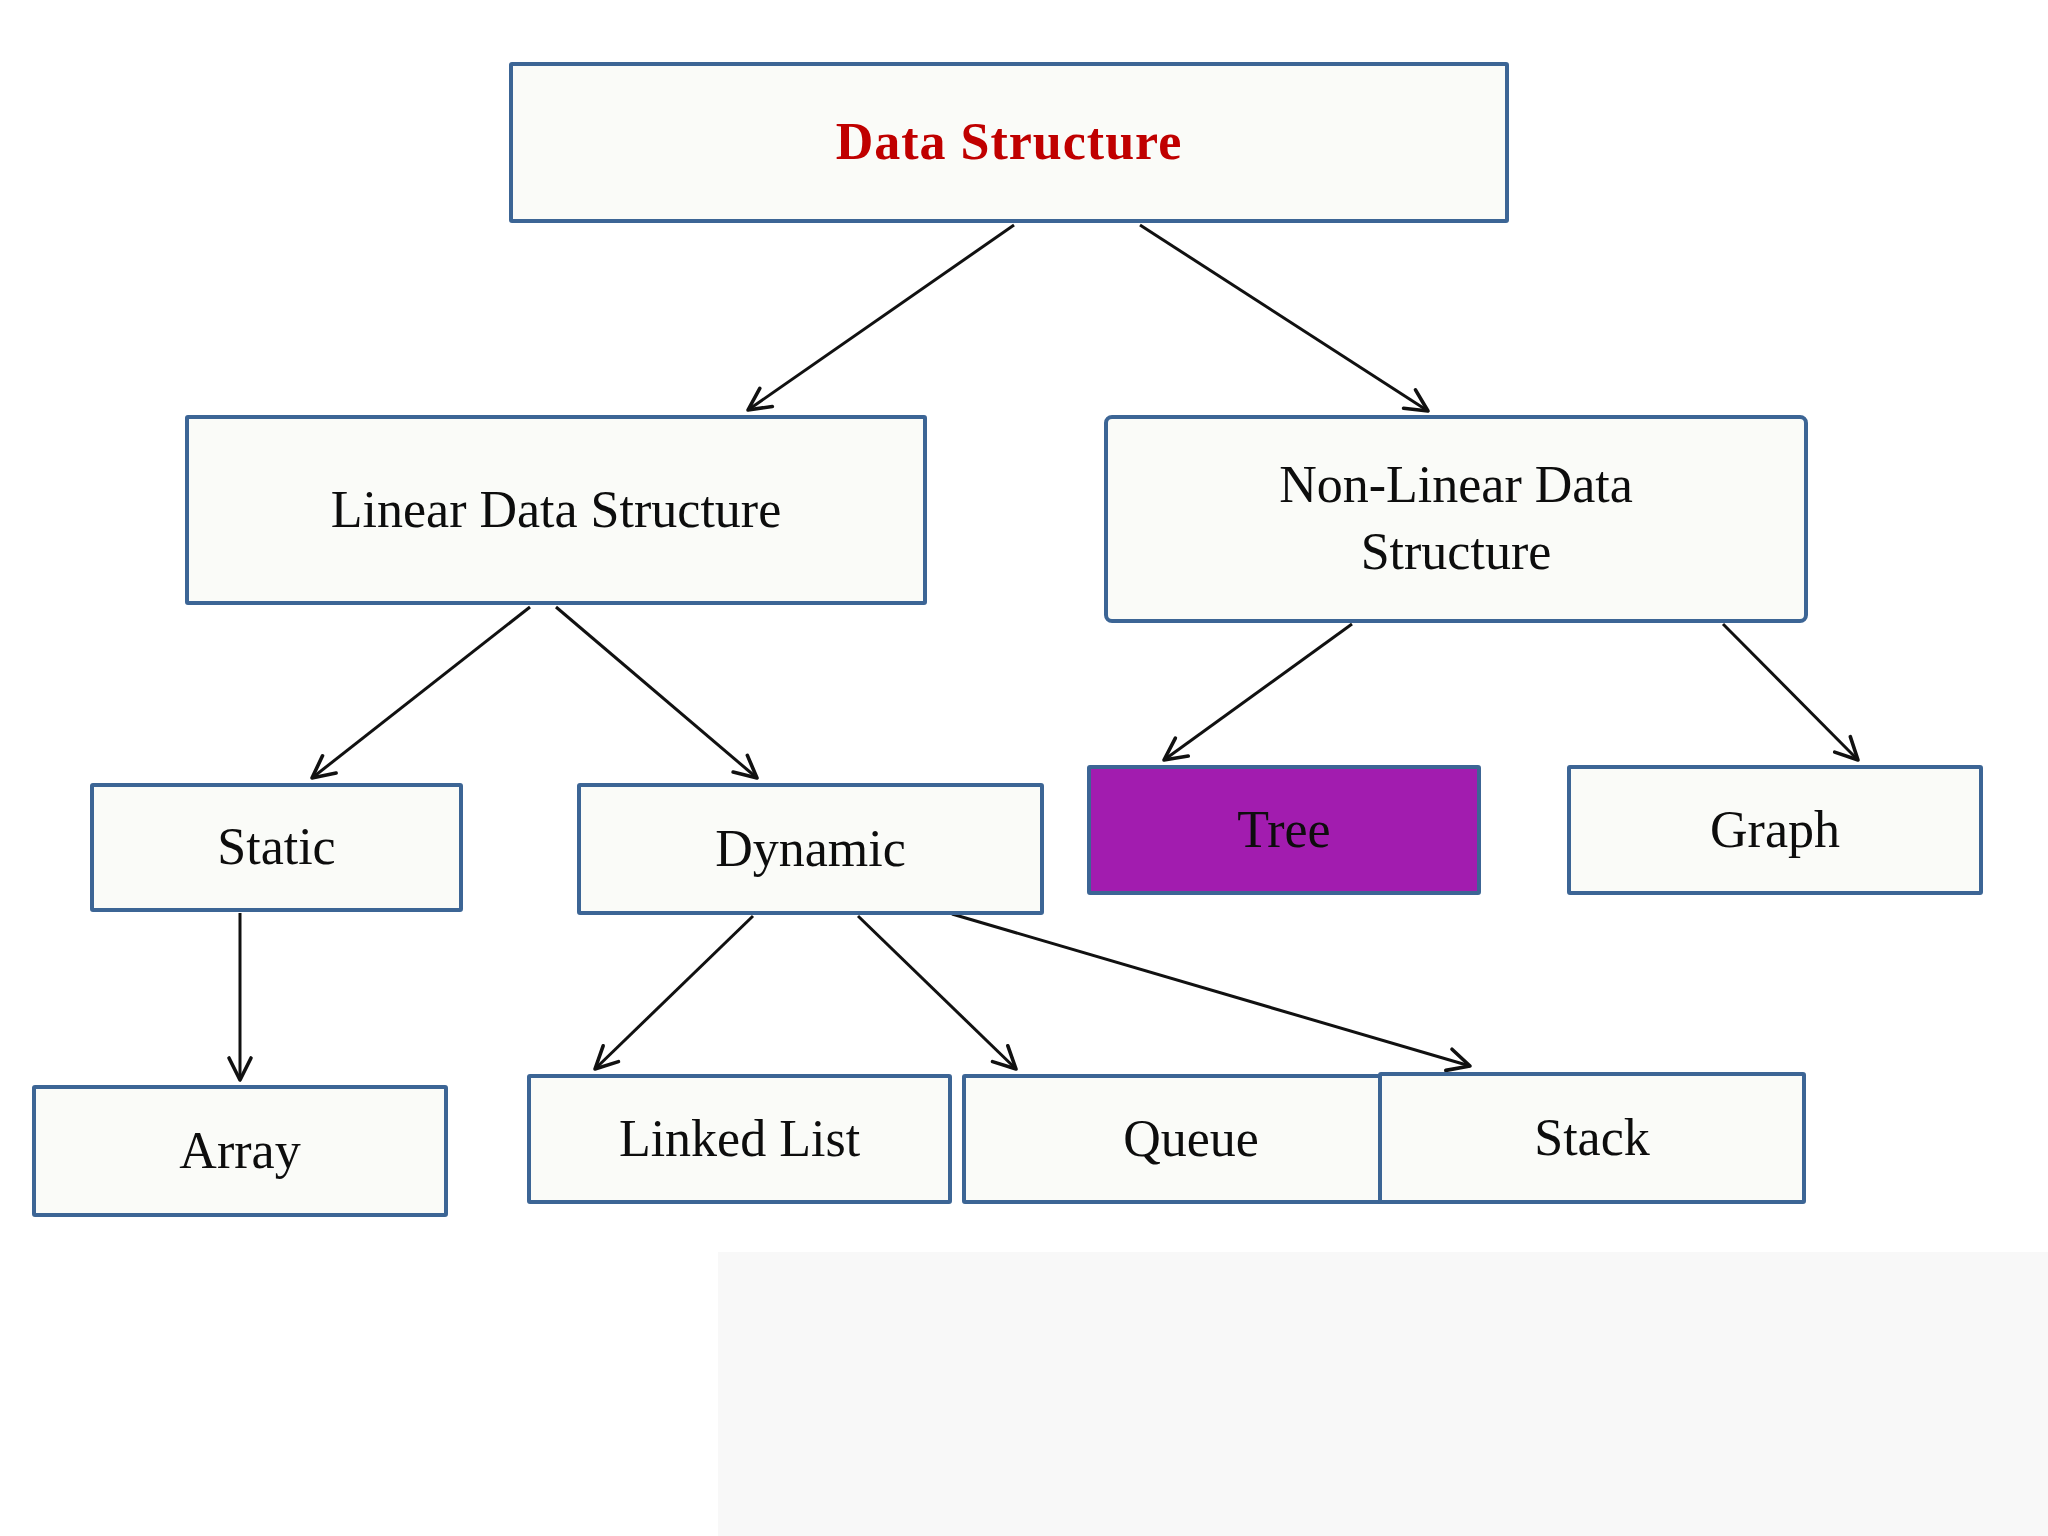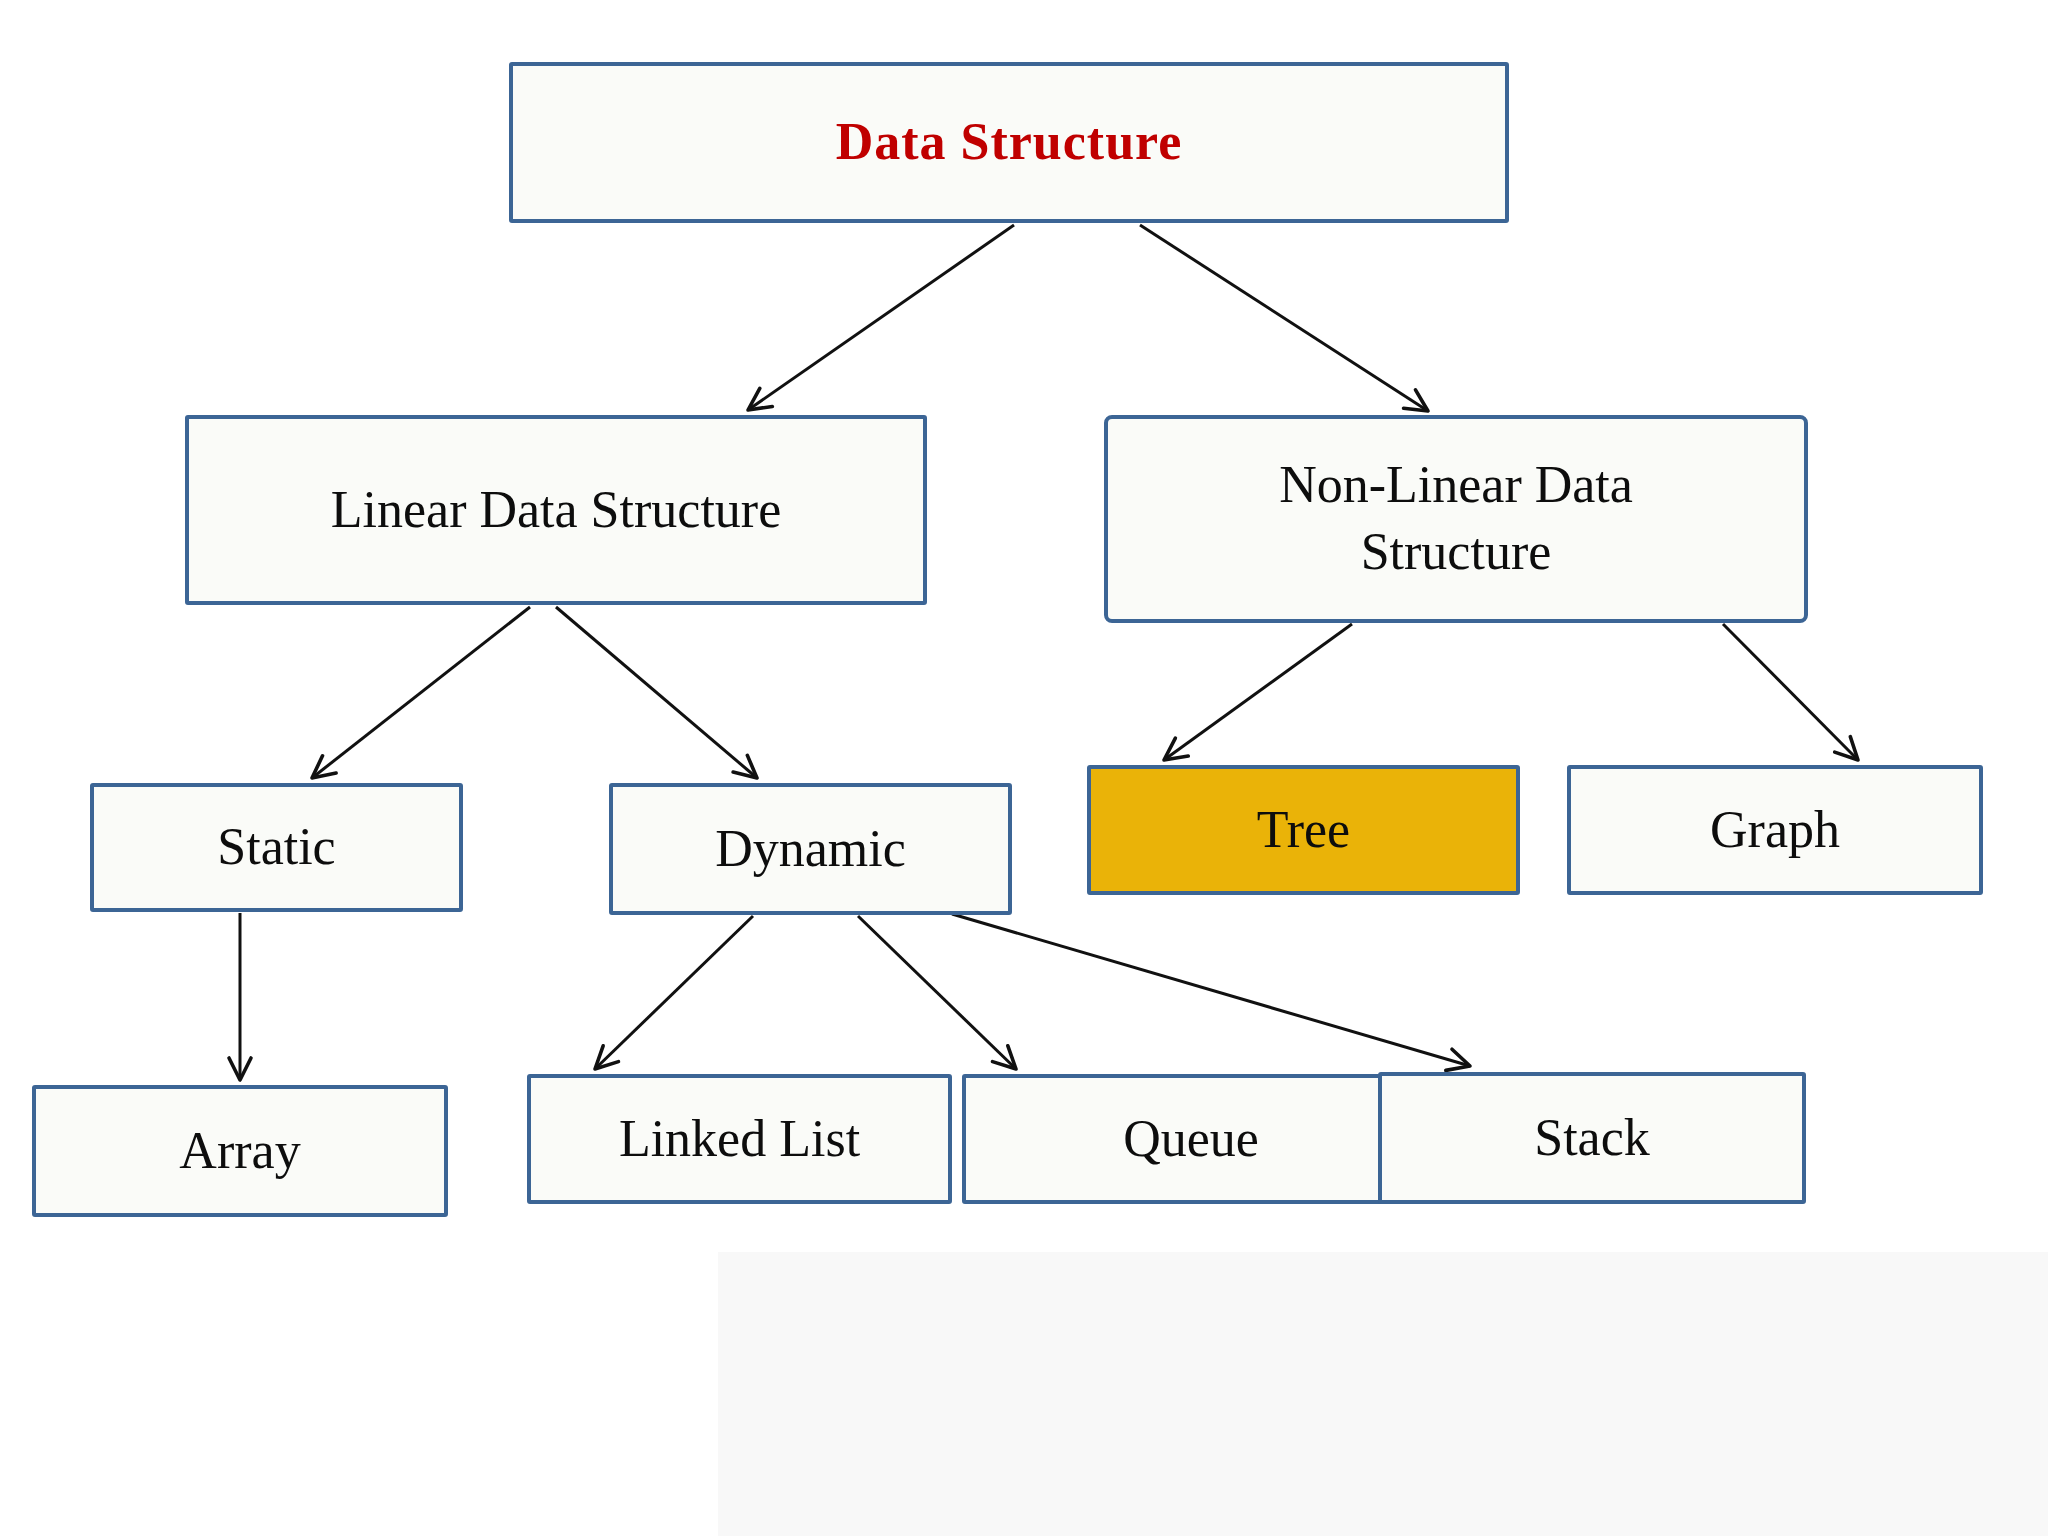--- a/index.html
+++ b/index.html
@@ -34,21 +34,21 @@
       <line x1="753" y1="916" x2="595" y2="1069" stroke="#111111" stroke-width="3" marker-end="url(#ah)"></line>
       <line x1="858" y1="916" x2="1016" y2="1069" stroke="#111111" stroke-width="3" marker-end="url(#ah)"></line>
       <line x1="952" y1="914" x2="1470" y2="1066" stroke="#111111" stroke-width="3" marker-end="url(#ah)"></line>
     </svg>
   <div id="nodes">
       <div class="node node--title" style="left: 509px; top: 62px; width: 1000px; height: 161px; border-color: rgb(60, 101, 149); background: rgb(250, 251, 248);"><span class="node-label">Data Structure</span></div>
       <div class="node" style="left: 185px; top: 415px; width: 742px; height: 190px; border-color: rgb(60, 101, 149); background: rgb(250, 251, 248);"><span class="node-label">Linear Data Structure</span></div>
       <div class="node" style="left: 1104px; top: 415px; width: 704px; height: 208px; border-color: rgb(60, 101, 149); background: rgb(250, 251, 248); border-radius: 8px;"><span class="node-label">Non-Linear Data
 Structure</span></div>
       <div class="node" style="left: 90px; top: 783px; width: 373px; height: 129px; border-color: rgb(60, 101, 149); background: rgb(250, 251, 248);"><span class="node-label">Static</span></div>
-      <div class="node" style="left: 577px; top: 783px; width: 403px; height: 132px; border-color: rgb(60, 101, 149); background: rgb(250, 251, 248); margin-left: 32px;"><span class="node-label">Dynamic</span></div>
-      <div class="node" style="left: 1087px; top: 765px; width: 433px; height: 130px; border-color: rgb(60, 101, 149); background: #eab308;"><span class="node-label">Tree</span></div>
+      <div class="node" style="left: 577px; top: 783px; width: 467px; height: 132px; border-color: rgb(60, 101, 149); background: rgb(250, 251, 248);"><span class="node-label">Dynamic</span></div>
+      <div class="node" style="left: 1087px; top: 765px; width: 394px; height: 130px; border-color: rgb(60, 101, 149); background: #a21caf;"><span class="node-label">Tree</span></div>
       <div class="node" style="left: 1567px; top: 765px; width: 416px; height: 130px; border-color: rgb(60, 101, 149); background: rgb(250, 251, 248);"><span class="node-label">Graph</span></div>
       <div class="node" style="left: 32px; top: 1085px; width: 416px; height: 132px; border-color: rgb(60, 101, 149); background: rgb(250, 251, 248);"><span class="node-label">Array</span></div>
       <div class="node" style="left: 527px; top: 1074px; width: 425px; height: 130px; border-color: rgb(60, 101, 149); background: rgb(250, 251, 248);"><span class="node-label">Linked List</span></div>
       <div class="node" style="left: 962px; top: 1074px; width: 438px; height: 130px; border-color: rgb(60, 101, 149); background: rgb(250, 251, 248); padding-left: 20px;"><span class="node-label">Queue</span></div>
       <div class="node" style="left: 1378px; top: 1072px; width: 428px; height: 132px; border-color: rgb(60, 101, 149); background: rgb(250, 251, 248);"><span class="node-label">Stack</span></div>
     </div>
 </div>
 
 </body></html>

